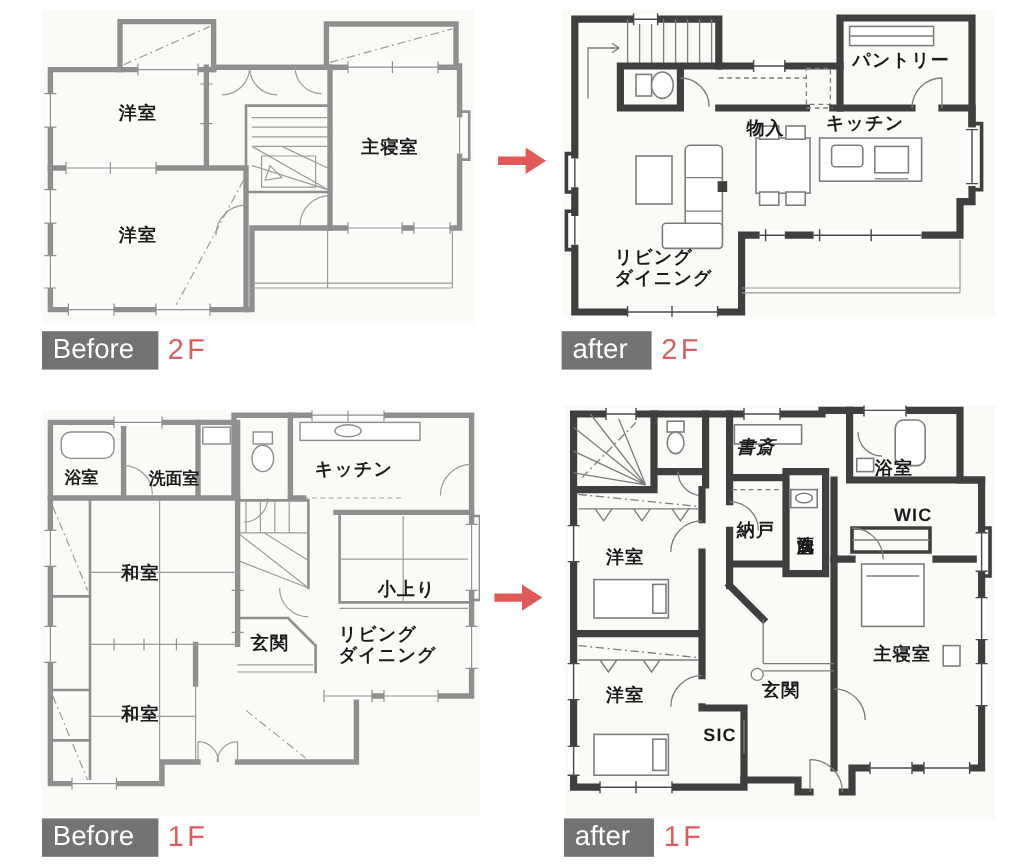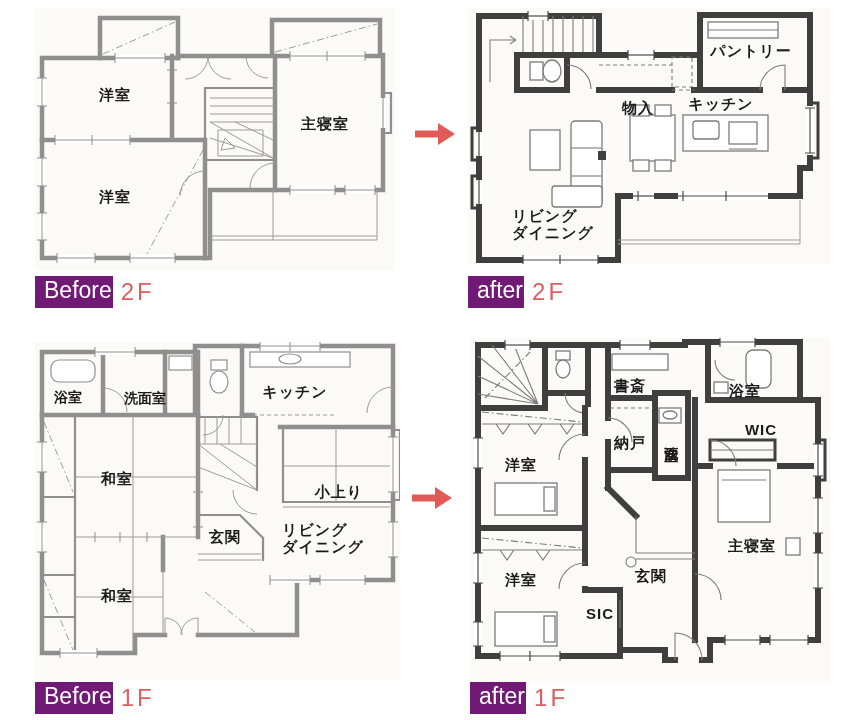--- a/index.html
+++ b/index.html
@@ -6,21 +6,21 @@
   #stage{position:relative;width:850px;height:720px;background:#ffffff;overflow:hidden;
          font-family:"Liberation Sans","DejaVu Sans",sans-serif;}
   .plan{position:absolute;background:#fbfaf7;}
   .plan svg{display:block;width:100%;height:100%;}
   .rlabel{position:absolute;transform:translate(-50%,-50%);white-space:nowrap;
           font-weight:600;font-size:15px;color:#1b1b1b;letter-spacing:1px;line-height:1.1;}
   .rlabel.sm{font-size:14px;letter-spacing:0;}
   .rlabel.two{}
   .rlabel.vert{writing-mode:vertical-rl;text-orientation:upright;letter-spacing:0;font-size:14px;}
   .badge-row{position:absolute;display:flex;align-items:center;gap:8px;}
-  .badge{background:#701a75;color:#ffffff;font-size:23px;line-height:1;padding:3px 1px 6px 9px;}
+  .badge{background:#737373;color:#ffffff;font-size:23px;line-height:1;padding:3px 20px 6px 9px;}
   .floor-text{color:#d9605f;font-size:24px;letter-spacing:3px;}
   
   .wB{stroke:#8f8f8f;stroke-width:4.5;fill:none;stroke-linecap:square;}   
   .wB2{stroke:#8f8f8f;stroke-width:2.2;fill:none;stroke-linecap:square;}
   .wA{stroke:#3f3f3f;stroke-width:6;fill:none;stroke-linecap:square;}     
   .wA2{stroke:#3f3f3f;stroke-width:3;fill:none;stroke-linecap:square;}
   .tn{stroke:#9b9b9b;stroke-width:1;fill:none;}       
   .tnA{stroke:#7c7c7c;stroke-width:1.1;fill:none;}
   .fn{stroke:#7c7c7c;stroke-width:1.3;fill:#ffffff;}  
   .fnB{stroke:#8f8f8f;stroke-width:1.2;fill:#ffffff;}
@@ -435,21 +435,21 @@
           <line class="wlA" x1="348" y1="215" x2="348" y2="250"></line>
           <path class="wlA" d="M343,215 H353 M343,250 H353"></path>
         <line class="winA" x1="255" y1="302" x2="290" y2="302"></line>
           <line class="wlA" x1="255" y1="302" x2="290" y2="302"></line>
           <path class="wlA" d="M255,297 V307 M290,297 V307"></path>
         <line class="winA" x1="300" y1="302" x2="338" y2="302"></line>
           <line class="wlA" x1="300" y1="302" x2="338" y2="302"></line>
           <path class="wlA" d="M300,297 V307 M338,297 V307"></path>
       </g>
     </svg>
-    <div class="rlabel" style="left:160px;top:48px;">書斎</div>
+    <div class="rlabel" style="left:160px;top:36px;font-style:italic;">書斎</div>
     <div class="rlabel" style="left:275px;top:53px;">浴室</div>
     <div class="rlabel" style="left:160px;top:105px;">納戸</div>
     <div class="rlabel vert" style="left:201px;top:98px;">洗面室</div>
     <div class="rlabel" style="left:291px;top:92px;">WIC</div>
     <div class="rlabel" style="left:51px;top:127px;">洋室</div>
     <div class="rlabel" style="left:282px;top:208px;">主寝室</div>
     <div class="rlabel" style="left:51px;top:242px;">洋室</div>
     <div class="rlabel" style="left:181px;top:238px;">玄関</div>
     <div class="rlabel" style="left:130px;top:276px;">SIC</div>
   </div>

